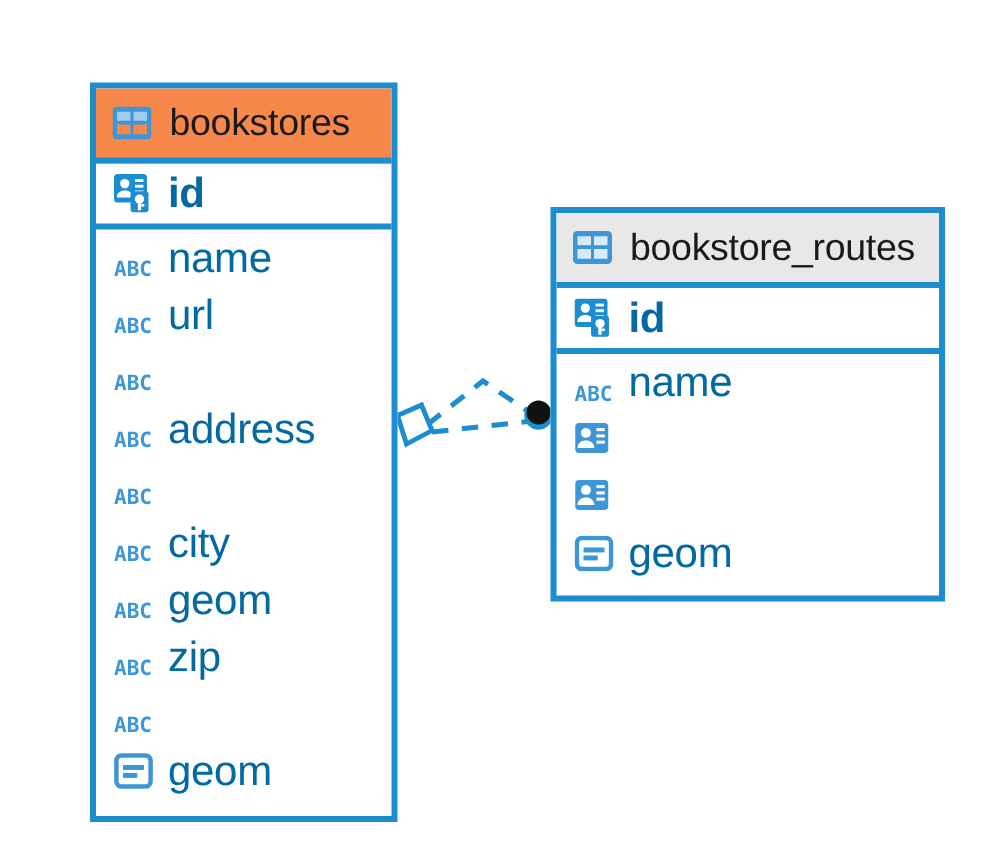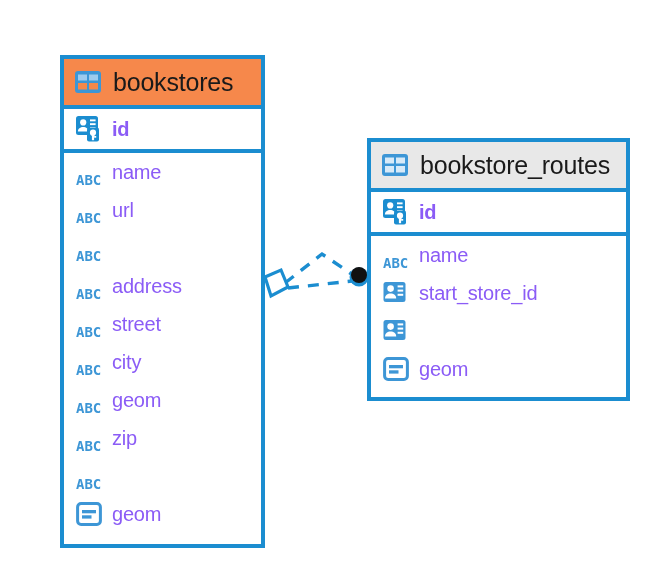--- a/index.html
+++ b/index.html
@@ -64,22 +64,22 @@
     display: flex;
     align-items: center;
     height: 38px;
     padding: 0 10px 0 12px;
   }
   .field-row.pk {
     height: 44px;
     border-bottom: 4px solid #1b8dd0;
   }
   .field-label {
-    font-size: 20px;
-    color: #8b5cf6;
+    font-size: 28px;
+    color: #0369a1;
     margin-left: 10px;
     white-space: nowrap;
     letter-spacing: -0.2px;
   }
   .field-row.pk .field-label {
     font-weight: bold;
     margin-left: 9px;
   }
 
   .field-list { padding-bottom: 3px; }
@@ -186,21 +186,20 @@
         <span class="icon icon-abc">
           <span class="abc-text">ABC</span>
         </span>
         <span class="field-label">address</span>
       </div>
 
       <div class="field-row">
         <span class="icon icon-abc">
           <span class="abc-text">ABC</span>
         </span>
-        <span class="field-label">street</span>
       </div>
 
       <div class="field-row">
         <span class="icon icon-abc">
           <span class="abc-text">ABC</span>
         </span>
         <span class="field-label">city</span>
       </div>
 
       <div class="field-row">
@@ -283,21 +282,20 @@
         <span class="icon icon-card">
           <svg viewBox="0 0 26 24" width="26" height="24">
             <rect x="0.5" y="1" width="22" height="20" rx="2.5" fill="#3d96d6"></rect>
             <circle cx="7.6" cy="7.6" r="3.3" fill="#ffffff"></circle>
             <path d="M2 17.6c0-3.3 2.5-5 5.6-5s5.6 1.7 5.6 5z" fill="#ffffff"></path>
             <rect x="14.6" y="4.4" width="5.6" height="2" fill="#ffffff"></rect>
             <rect x="14.6" y="8.6" width="5.6" height="2" fill="#ffffff"></rect>
             <rect x="14.6" y="12.8" width="5.6" height="2" fill="#ffffff"></rect>
           </svg>
         </span>
-        <span class="field-label">start_store_id</span>
       </div>
 
       <div class="field-row">
         <span class="icon icon-card">
           <svg viewBox="0 0 26 24" width="26" height="24">
             <rect x="0.5" y="1" width="22" height="20" rx="2.5" fill="#3d96d6"></rect>
             <circle cx="7.6" cy="7.6" r="3.3" fill="#ffffff"></circle>
             <path d="M2 17.6c0-3.3 2.5-5 5.6-5s5.6 1.7 5.6 5z" fill="#ffffff"></path>
             <rect x="14.6" y="4.4" width="5.6" height="2" fill="#ffffff"></rect>
             <rect x="14.6" y="8.6" width="5.6" height="2" fill="#ffffff"></rect>

